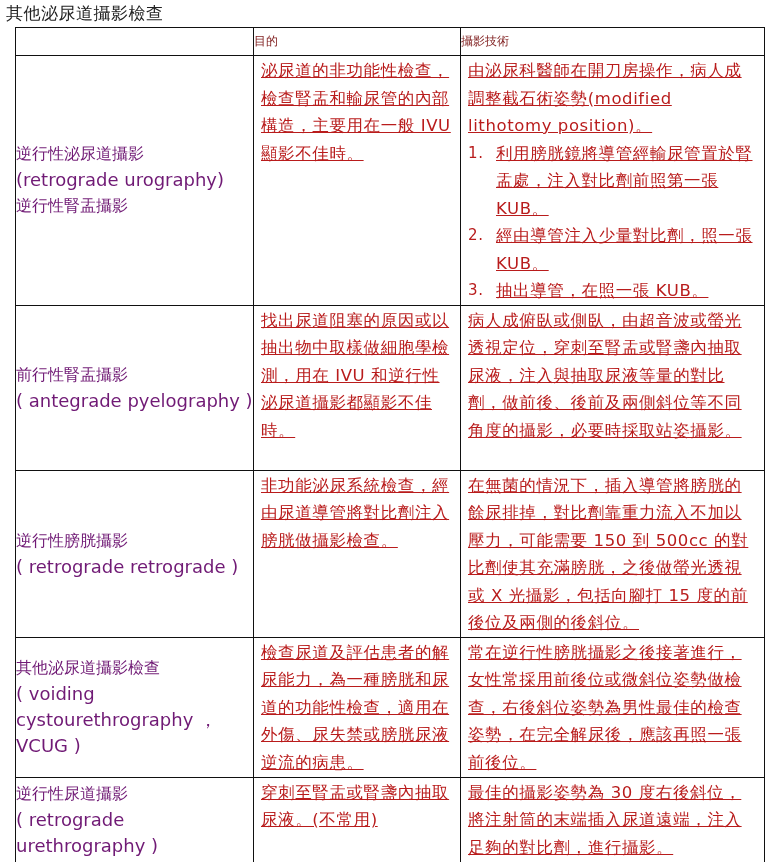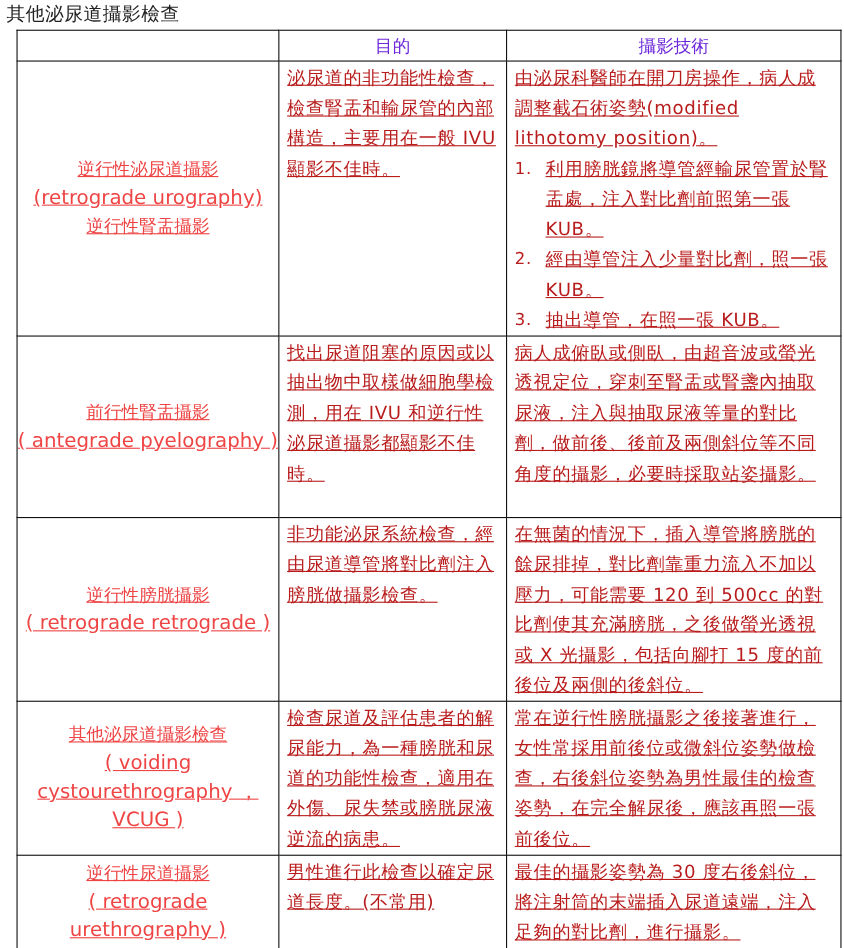--- a/index.html
+++ b/index.html
@@ -22,31 +22,31 @@
     table.exam-table td, table.exam-table th {
       border: 1.5px solid #111;
       vertical-align: top;
       padding: 0;
       font-weight: normal;
     }
     col.c1 { width: 238px; }
     col.c2 { width: 207px; }
     col.c3 { width: 304px; }
     th.hdr {
-      height: 27px; font-size: 16px; line-height: 27px; text-align: center; color: #6d28d9;
+      height: 27px; font-size: 12px; line-height: 27px; text-align: left; color: #7f1d1d;
     }
     tr.r1 td { height: 247px; }
     tr.r2 td { height: 163px; }
     tr.r3 td { height: 165px; }
     tr.r4 td { height: 138px; }
     tr.r5 td { height: 84px; }
     td.name-cell {
       vertical-align: middle !important;
-      text-align: center;
-      font-size: 16px; line-height: 26px; color: #ef4444; text-decoration: underline;
+      text-align: left;
+      font-size: 16px; line-height: 26px; color: #701a75;
     }
     .name-zh { display: block; }
     .name-en { display: block; font-size: 18px; line-height: 26px; }
     td.purpose-cell, td.tech-cell {
       font-size: 16.5px; line-height: 27.5px; color: #b91c1c;
       padding: 1px 6px 0 7px !important;
       letter-spacing: 0.6px;
       text-decoration: underline;
     }
     td.tech-cell .para { display: block; }
@@ -107,34 +107,34 @@
       <td class="purpose-cell">找出尿道阻塞的原因或以抽出物中取樣做細胞學檢測，用在 IVU 和逆行性泌尿道攝影都顯影不佳時。</td>
       <td class="tech-cell">病人成俯臥或側臥，由超音波或螢光透視定位，穿刺至腎盂或腎盞內抽取尿液，注入與抽取尿液等量的對比劑，做前後、後前及兩側斜位等不同角度的攝影，必要時採取站姿攝影。</td>
     </tr>
 
     <tr class="r3">
       <td class="name-cell">
         <span class="name-zh">逆行性膀胱攝影</span>
         <span class="name-en">( retrograde retrograde )</span>
       </td>
       <td class="purpose-cell">非功能泌尿系統檢查，經由尿道導管將對比劑注入膀胱做攝影檢查。</td>
-      <td class="tech-cell">在無菌的情況下，插入導管將膀胱的餘尿排掉，對比劑靠重力流入不加以壓力，可能需要 120 到 500cc 的對比劑使其充滿膀胱，之後做螢光透視或 X 光攝影，包括向腳打 15 度的前後位及兩側的後斜位。</td>
+      <td class="tech-cell">在無菌的情況下，插入導管將膀胱的餘尿排掉，對比劑靠重力流入不加以壓力，可能需要 150 到 500cc 的對比劑使其充滿膀胱，之後做螢光透視或 X 光攝影，包括向腳打 15 度的前後位及兩側的後斜位。</td>
     </tr>
 
     <tr class="r4">
       <td class="name-cell">
         <span class="name-zh">其他泌尿道攝影檢查</span>
         <span class="name-en">( voiding cystourethrography ，VCUG )</span>
       </td>
       <td class="purpose-cell">檢查尿道及評估患者的解尿能力，為一種膀胱和尿道的功能性檢查，適用在外傷、尿失禁或膀胱尿液逆流的病患。</td>
       <td class="tech-cell">常在逆行性膀胱攝影之後接著進行，女性常採用前後位或微斜位姿勢做檢查，右後斜位姿勢為男性最佳的檢查姿勢，在完全解尿後，應該再照一張前後位。</td>
     </tr>
 
     <tr class="r5">
       <td class="name-cell">
         <span class="name-zh">逆行性尿道攝影</span>
         <span class="name-en">( retrograde urethrography )</span>
       </td>
-      <td class="purpose-cell">男性進行此檢查以確定尿道長度。(不常用)</td>
+      <td class="purpose-cell">穿刺至腎盂或腎盞內抽取尿液。(不常用)</td>
       <td class="tech-cell">最佳的攝影姿勢為 30 度右後斜位，將注射筒的末端插入尿道遠端，注入足夠的對比劑，進行攝影。</td>
     </tr>
   </tbody>
 </table>
 
 </body></html>

